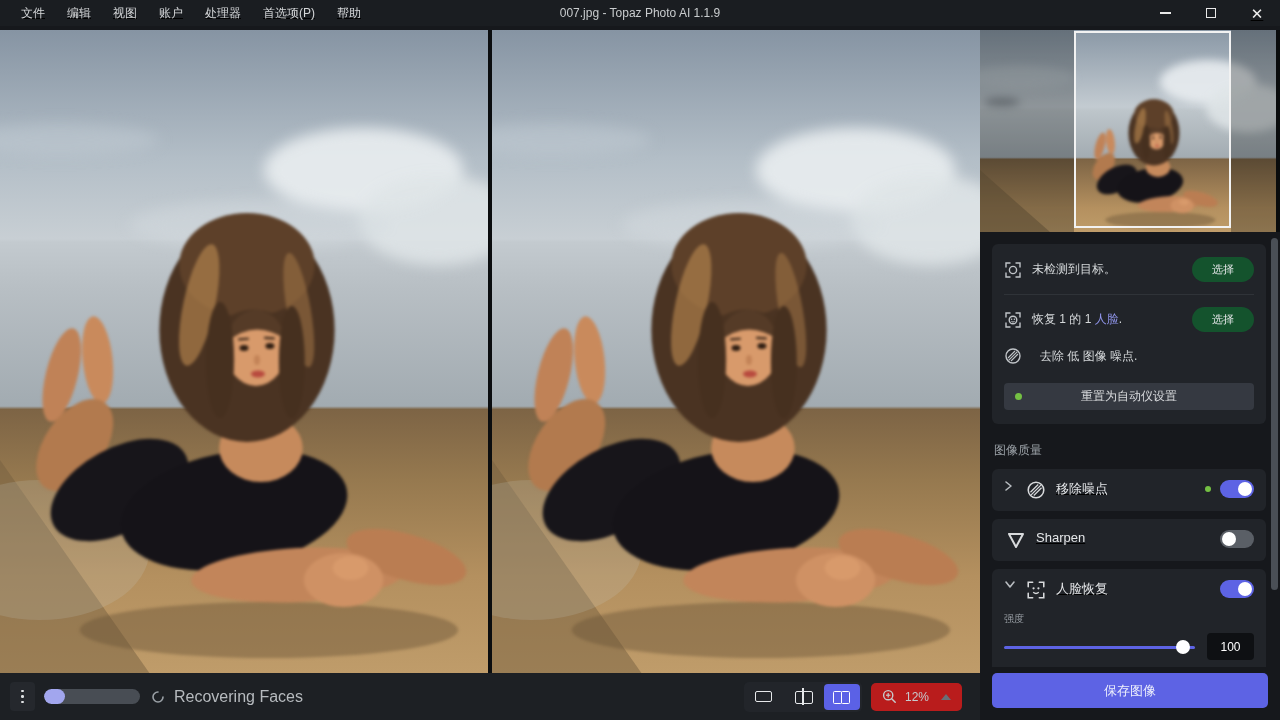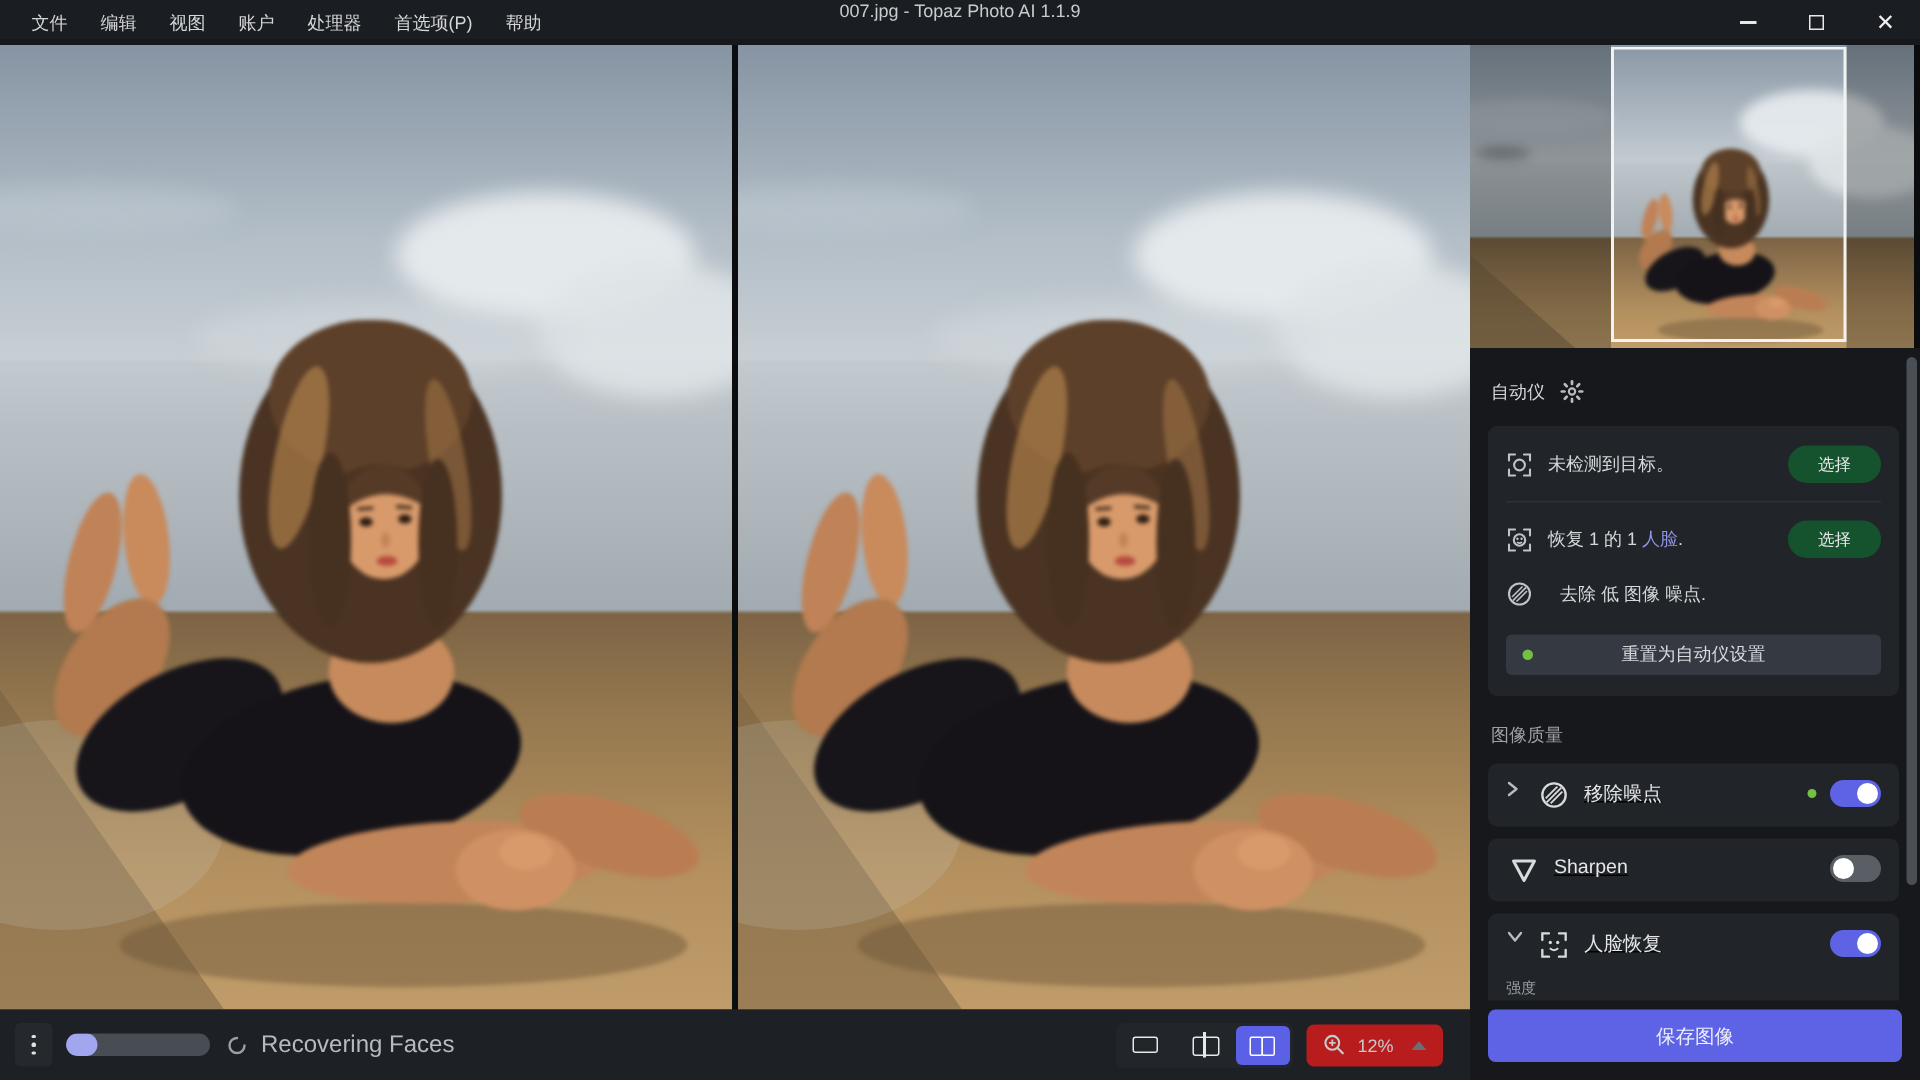--- a/index.html
+++ b/index.html
@@ -2,21 +2,21 @@
 <html><head>
 <meta charset="utf-8">
 <style>
   * { margin:0; padding:0; box-sizing:border-box; }
   html,body { width:1280px; height:720px; overflow:hidden; background:#16181c;
     font-family:"Liberation Sans","DejaVu Sans",sans-serif; }
   .abs { position:absolute; }
 
   
   .titlebar { position:absolute; left:0; top:0; width:1280px; height:26px;
-    background:#1a1d21; display:flex; z-index:20; }
+    background:#1a1d21; display:flex; align-items:center; z-index:20;text-decoration:underline; }
   .menus { display:flex; padding-left:10px; }
   .menu-item { padding:0 11px; font-size:12px; color:#d4d6d8; line-height:30px; cursor:default; }
   .window-title { position:absolute; left:50%; transform:translateX(-50%);
     font-size:12px; color:#c9ccce; white-space:nowrap; }
   .win-controls { margin-left:auto; display:flex; height:30px; }
   .win-btn { width:46px; height:30px; display:flex; align-items:center; justify-content:center; }
   .glyph-min { width:11px; height:2px; background:#e8e8e8; }
   .glyph-max { width:10px; height:10px; border:1.4px solid #e8e8e8; }
   .glyph-close { color:#f0f0f0; font-size:15px; line-height:1; }
 
@@ -274,38 +274,20 @@
           </g>
       </svg>
     </div>
     <div class="thumb-dim" style="left:0;width:94px;"></div>
     <div class="thumb-dim" style="left:251px;width:49px;"></div>
     <div class="thumb-frame"></div>
   </div>
 
   <div class="panel-body">
 
-    <div class="auto-head">
-      <span class="auto-title">自动仪</span>
-      <button class="gear-btn">
-        <svg width="16" height="16" viewBox="0 0 16 16">
-          <path fill="#b8bcc0" d="M8,5.2A2.8,2.8 0 1 0 8,10.8A2.8,2.8 0 1 0 8,5.2 M8,6.6A1.4,1.4 0 1 1 8,9.4A1.4,1.4 0 1 1 8,6.6 Z"></path>
-          <g stroke="#b8bcc0" stroke-width="1.8" stroke-linecap="round">
-            <line x1="8" y1="1.2" x2="8" y2="3"></line>
-              <line x1="8" y1="13" x2="8" y2="14.8"></line>
-            <line x1="1.2" y1="8" x2="3" y2="8"></line>
-              <line x1="13" y1="8" x2="14.8" y2="8"></line>
-            <line x1="3.2" y1="3.2" x2="4.5" y2="4.5"></line>
-              <line x1="11.5" y1="11.5" x2="12.8" y2="12.8"></line>
-            <line x1="3.2" y1="12.8" x2="4.5" y2="11.5"></line>
-              <line x1="11.5" y1="4.5" x2="12.8" y2="3.2"></line>
-          </g>
-        </svg>
-      </button>
-    </div>
 
     <div class="auto-card">
       <div class="auto-row">
         <svg width="18" height="18" viewBox="0 0 18 18">
           <g fill="none" stroke="#c0c4c8" stroke-width="1.4" stroke-linecap="round">
             <path d="M2,6 L2,2 L6,2"></path>
               <path d="M12,2 L16,2 L16,6"></path>
             <path d="M16,12 L16,16 L12,16"></path>
               <path d="M6,16 L2,16 L2,12"></path>
             <circle cx="9" cy="9" r="3.6"></circle>

